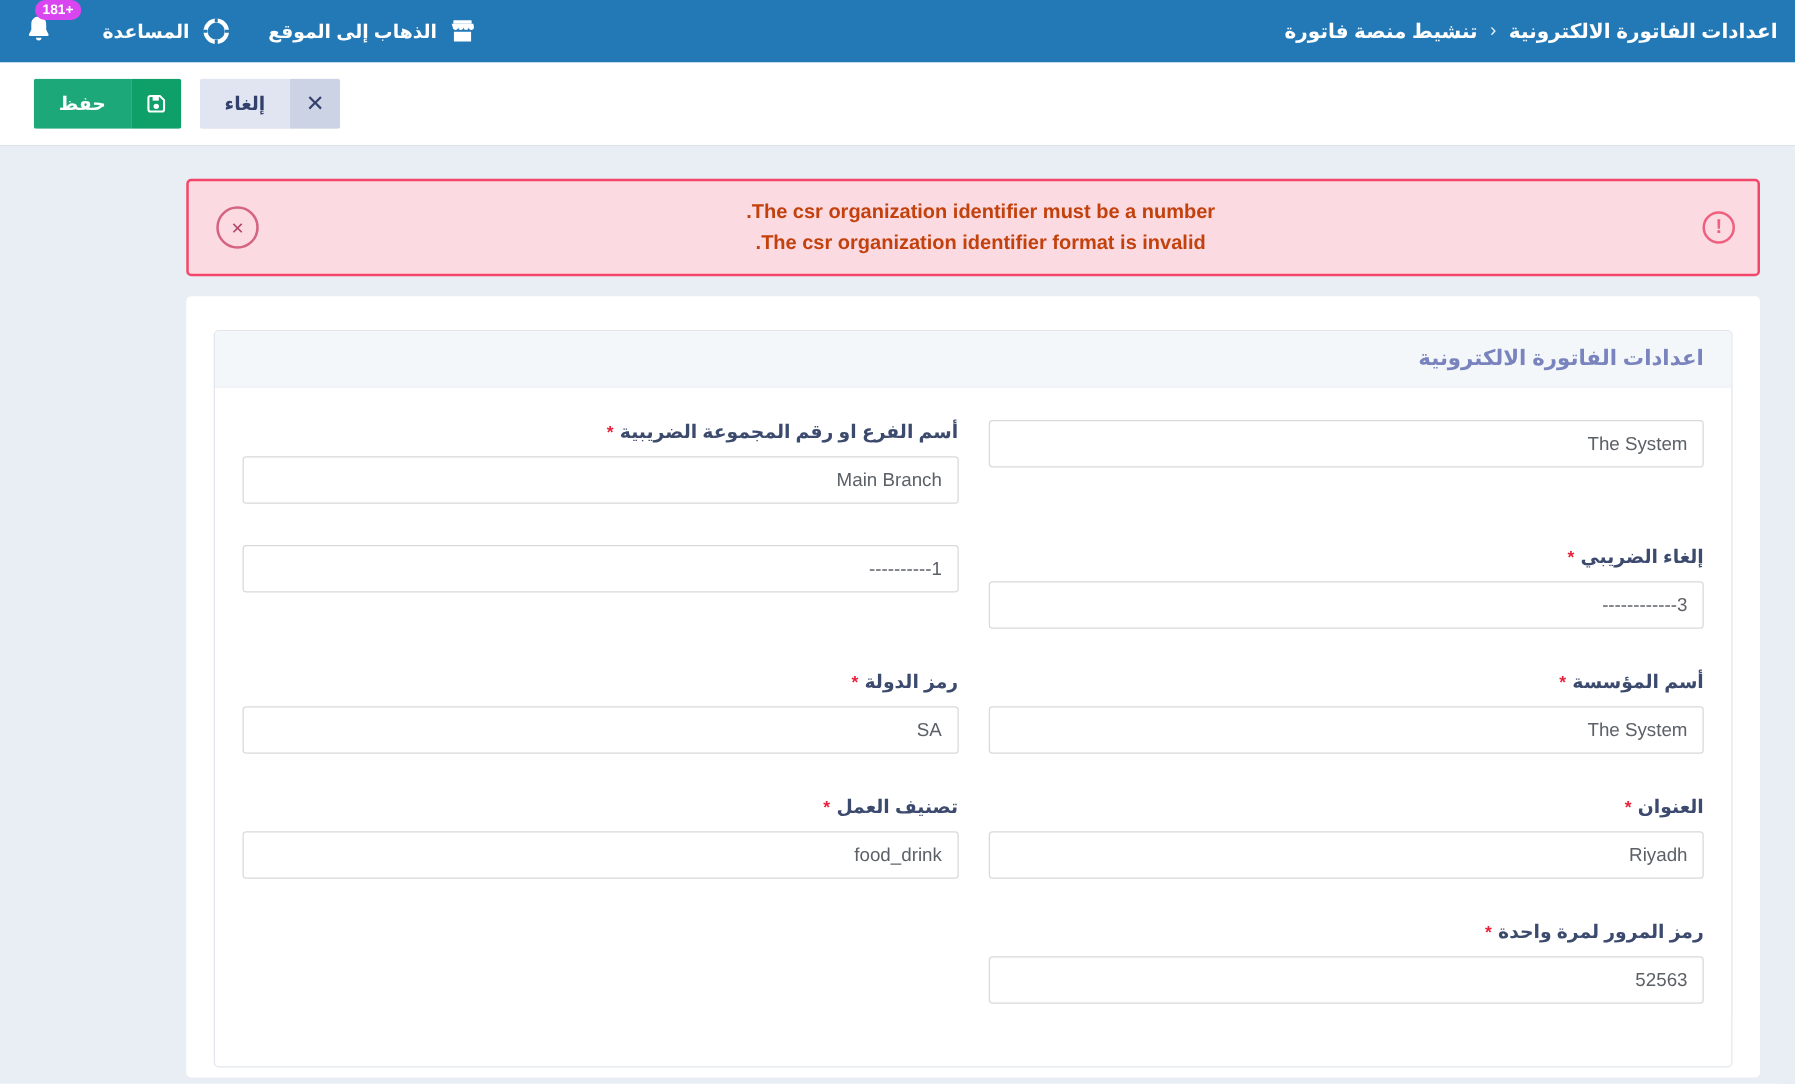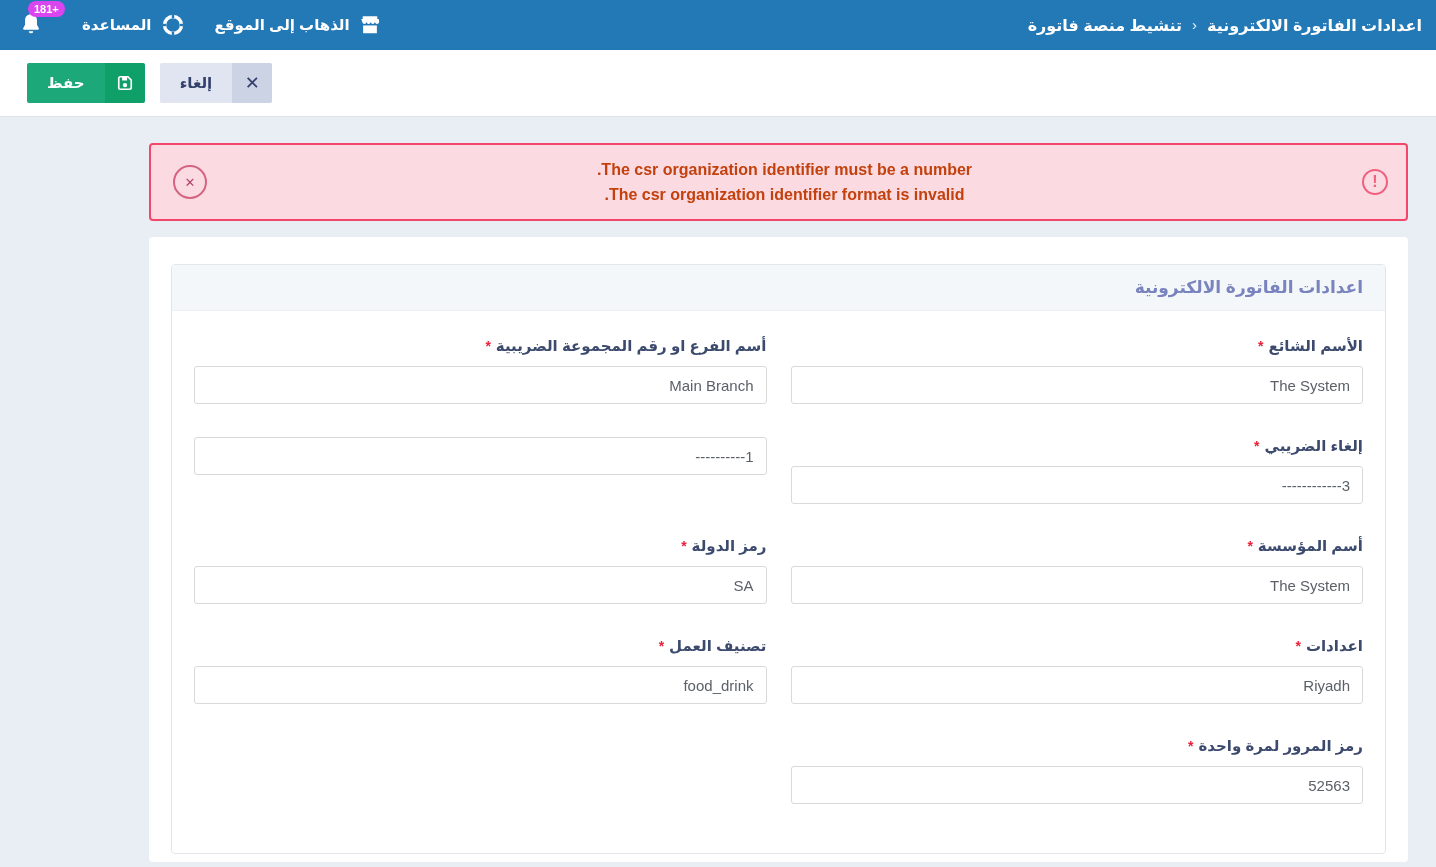--- a/index.html
+++ b/index.html
@@ -166,23 +166,20 @@
         </button>
     </div>
 
     <section class="panel">
       <div class="card">
         <div class="card-header">اعدادات الفاتورة الالكترونية</div>
 
         <div class="form-grid">
 
           <div class="field">
-            <div class="field-label">
-              <span>الأسم الشائع</span><span class="required">*</span>
-            </div>
             <input class="field-input" value="The System" style="">
           </div>
 
           <div class="field">
             <div class="field-label">
               <span>أسم الفرع او رقم المجموعة الضريبية</span><span class="required">*</span>
             </div>
             <input class="field-input" value="Main Branch" style="">
           </div>
 
@@ -206,21 +203,21 @@
 
           <div class="field">
             <div class="field-label">
               <span>رمز الدولة</span><span class="required">*</span>
             </div>
             <input class="field-input" value="SA" style="">
           </div>
 
           <div class="field">
             <div class="field-label">
-              <span>اعدادات</span><span class="required">*</span>
+              <span>العنوان</span><span class="required">*</span>
             </div>
             <input class="field-input" value="Riyadh" style="">
           </div>
 
           <div class="field">
             <div class="field-label">
               <span>تصنيف العمل</span><span class="required">*</span>
             </div>
             <input class="field-input" value="food_drink" style="">
           </div>

